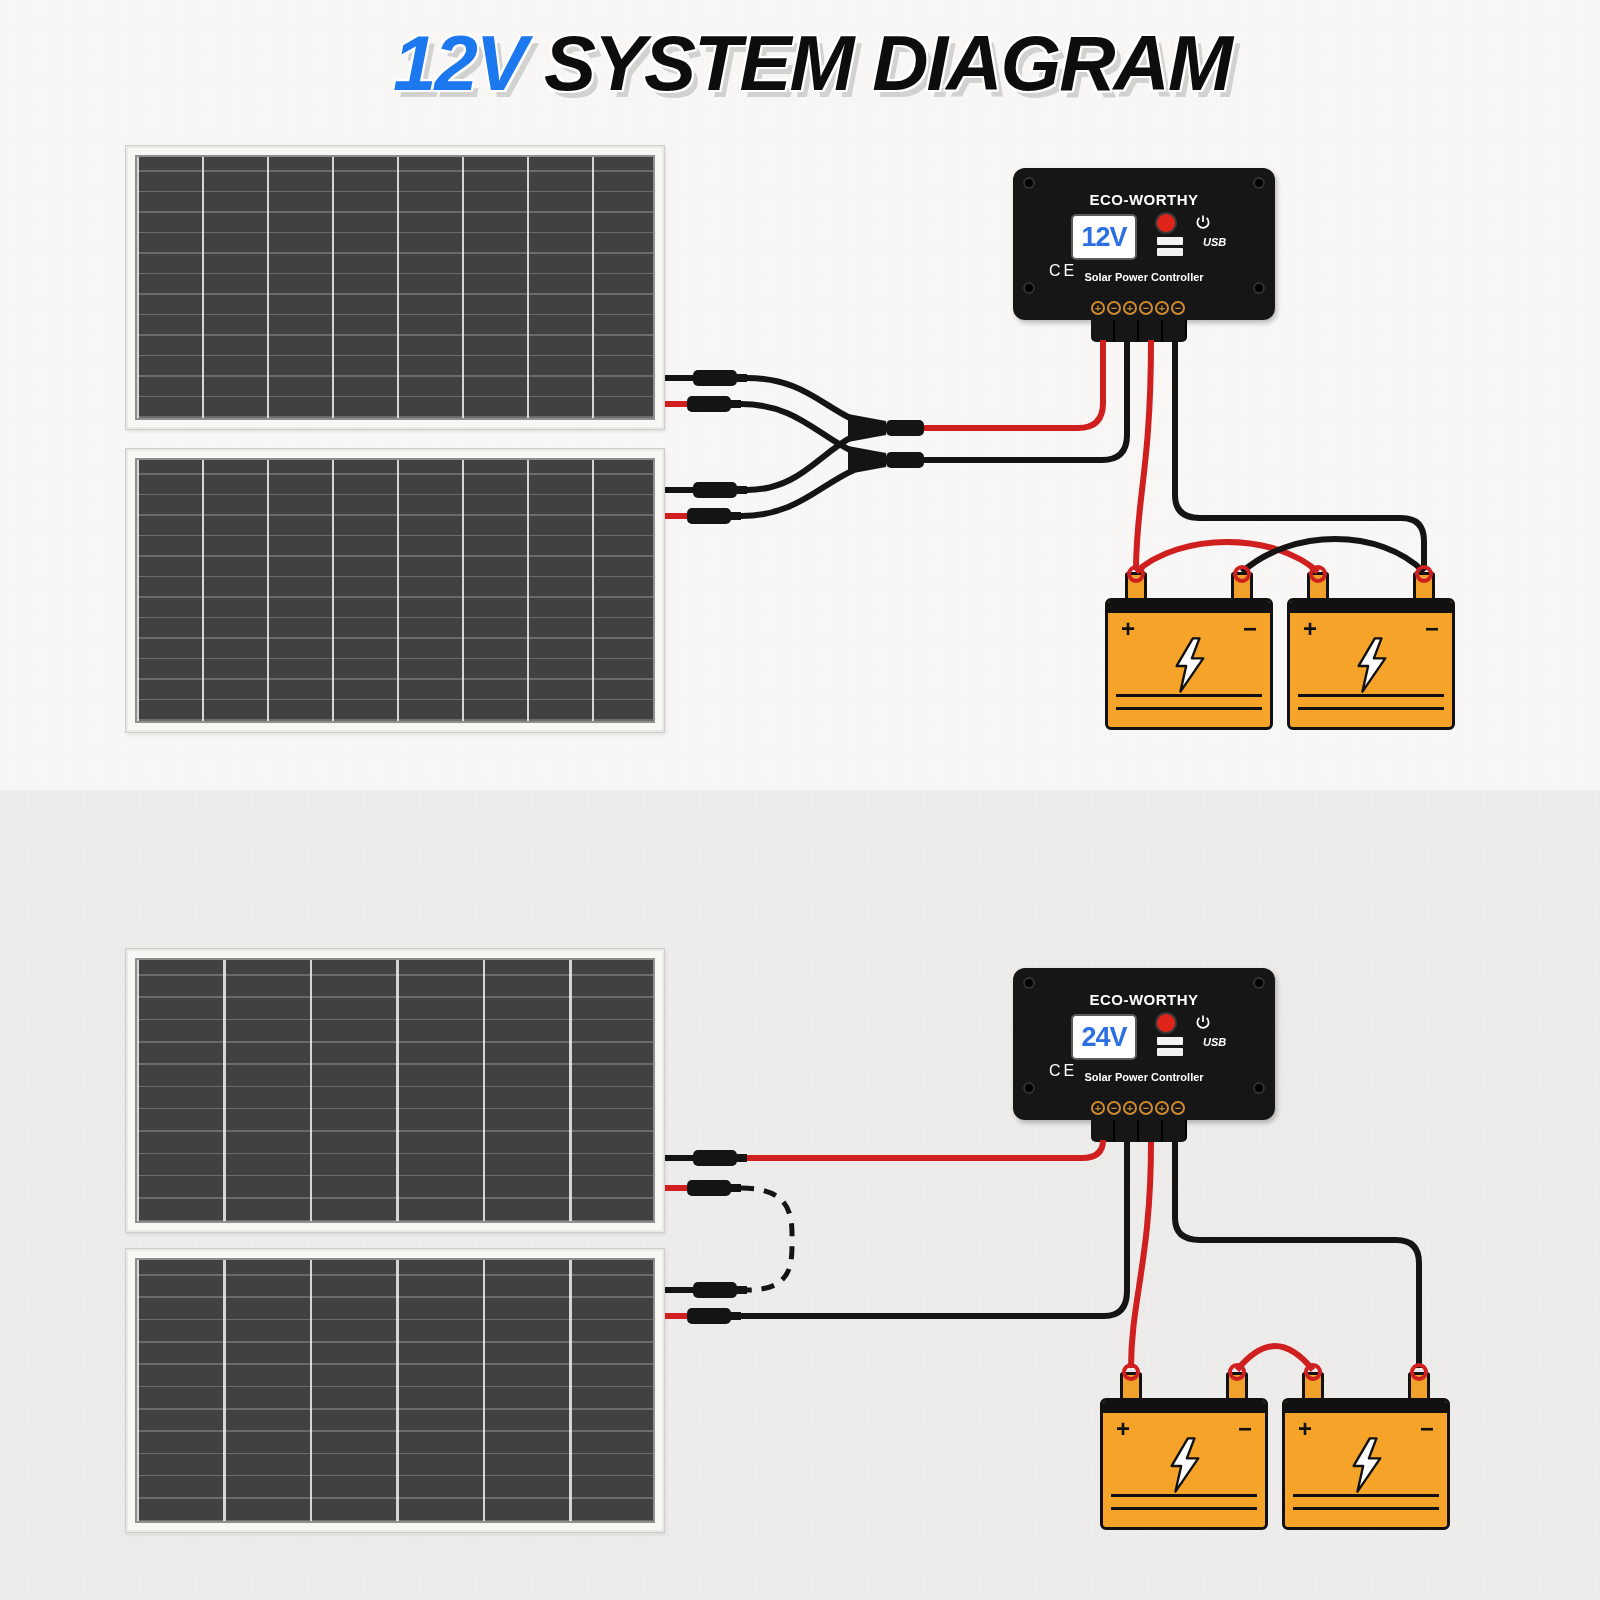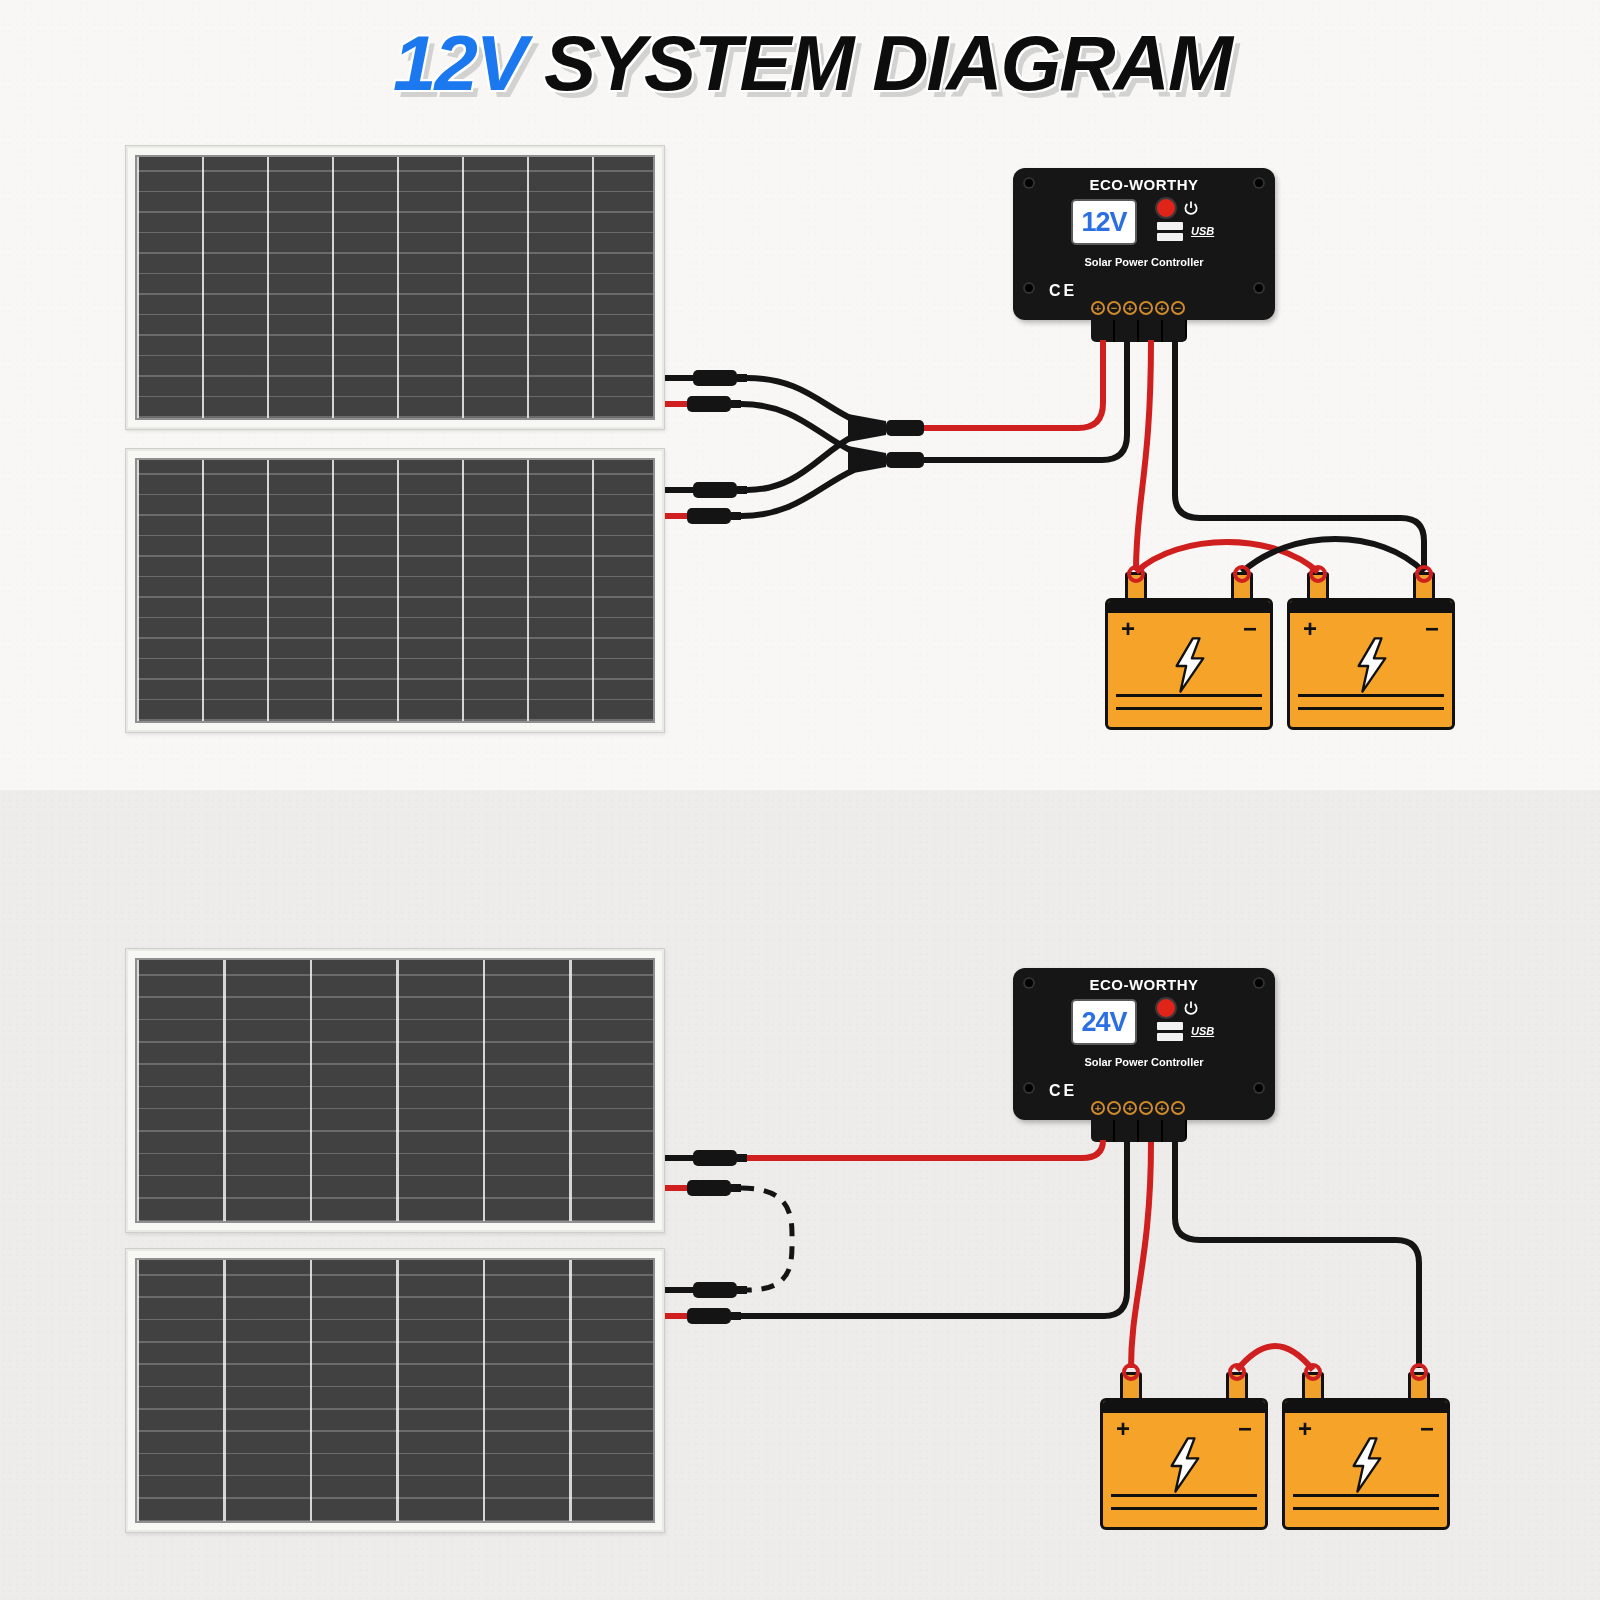--- a/index.html
+++ b/index.html
@@ -47,34 +47,34 @@
   
   .controller {
     position:absolute; width:262px; height:152px;
     background:#161616; border-radius:12px; color:#fff;
     box-shadow:2px 3px 5px rgba(0,0,0,0.25);
   }
   .screw { position:absolute; width:12px; height:12px; border-radius:50%;
     background:#000; box-shadow:inset 0 0 0 2px #333; }
   .screw.tl { left:10px; top:9px; } .screw.tr { right:10px; top:9px; }
   .screw.bl { left:10px; bottom:26px; } .screw.br { right:10px; bottom:26px; }
-  .brand { text-align:center; font-size:15px; font-weight:bold; letter-spacing:0.5px; padding-top:8px; }
+  .brand { text-align:center; font-size:15px; font-weight:bold; letter-spacing:0.5px; padding-top:23px; }
   .ctrl-mid { display:flex; align-items:flex-start; padding-left:58px; margin-top:6px; height:48px; }
   .lcd { width:66px; height:46px; background:#ffffff; border:2px solid #5a5a5a;
     border-radius:5px; display:flex; align-items:center; justify-content:center; }
   .lcd-text { color:#2b6fe3; font-weight:bold; font-size:27px; letter-spacing:-1px; }
   .ctrl-right { margin-left:20px; }
-  .cr-row { display:flex; align-items:center; gap:8px;text-decoration:underline; }
+  .cr-row { display:flex; gap:20px; }
   .red-btn { width:18px; height:18px; border-radius:50%; background:#e02419;
     box-shadow:0 0 0 2px rgba(255,255,255,0.15); }
   .usb-stack { display:flex; flex-direction:column; gap:3px; margin-top:5px; }
   .usb-port { width:26px; height:8px; background:#f2f2f2; border-radius:1px; }
   .usb-label { font-size:11px; font-style:italic; font-weight:bold; margin-top:4px; }
   .ctrl-label { font-size:11px; font-weight:bold; text-align:center; margin-top:9px; }
-  .ce { position:absolute; left:36px; bottom:20px; font-size:16px; font-weight:bold; letter-spacing:3px; }
+  .ce { position:absolute; left:36px; bottom:40px; font-size:16px; font-weight:normal; letter-spacing:3px; }
   .term-row { position:absolute; bottom:5px; left:78px; display:flex; gap:2px; }
   .term { width:14px; height:14px; border:2px solid #cf8a2e; border-radius:50%;
     color:#cf8a2e; font-size:11px; font-weight:bold;
     display:flex; align-items:center; justify-content:center; line-height:1; }
   .term-block { position:absolute; width:96px; height:22px; background:#161616;
     border-radius:0 0 5px 5px;
     background-image:repeating-linear-gradient(90deg, transparent 0 22px, #000 22px 24px); }
 
   
   .battery { position:absolute; width:168px; height:132px; }

